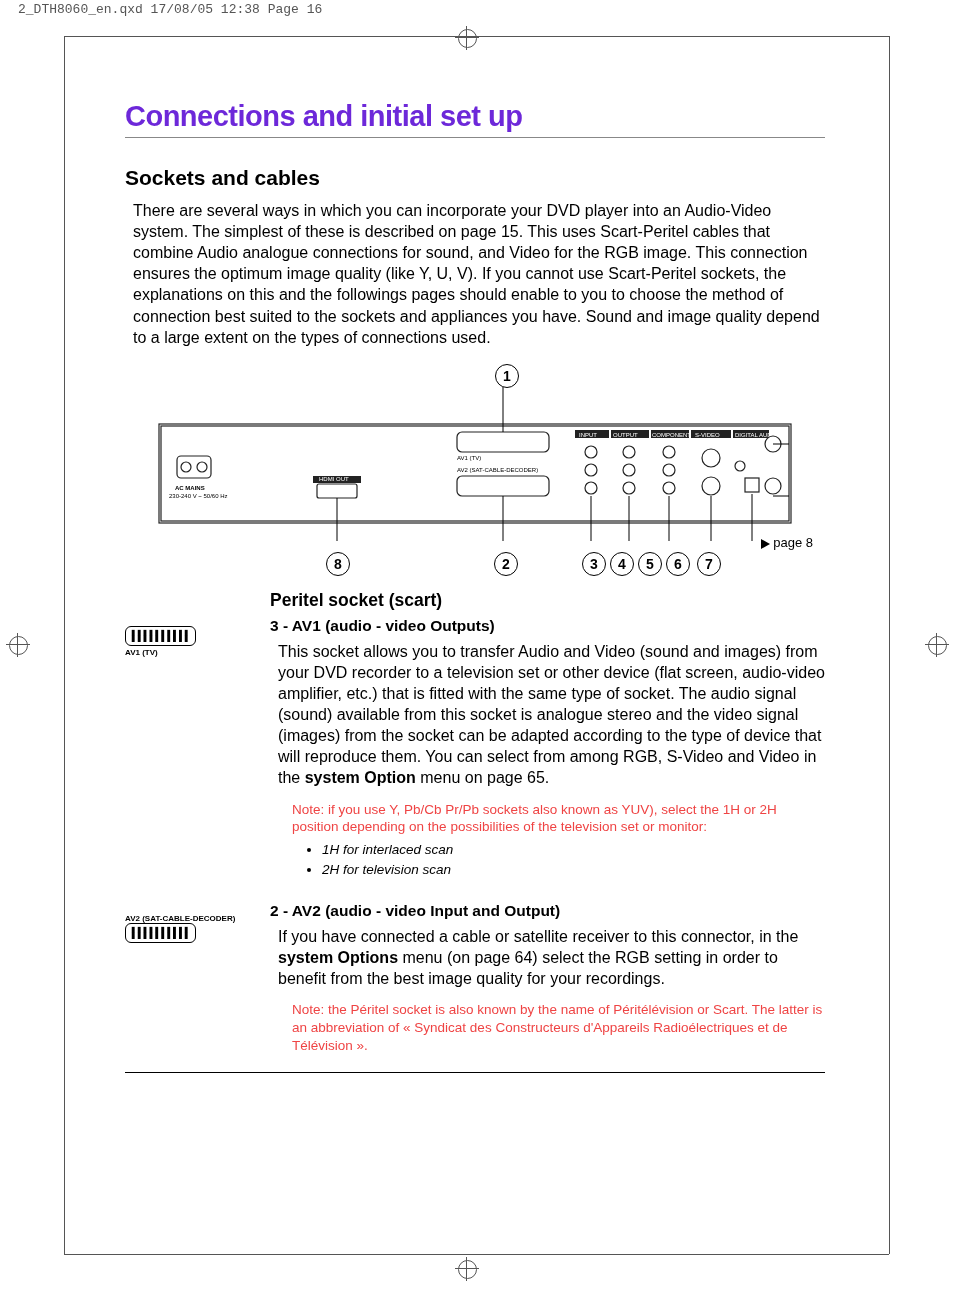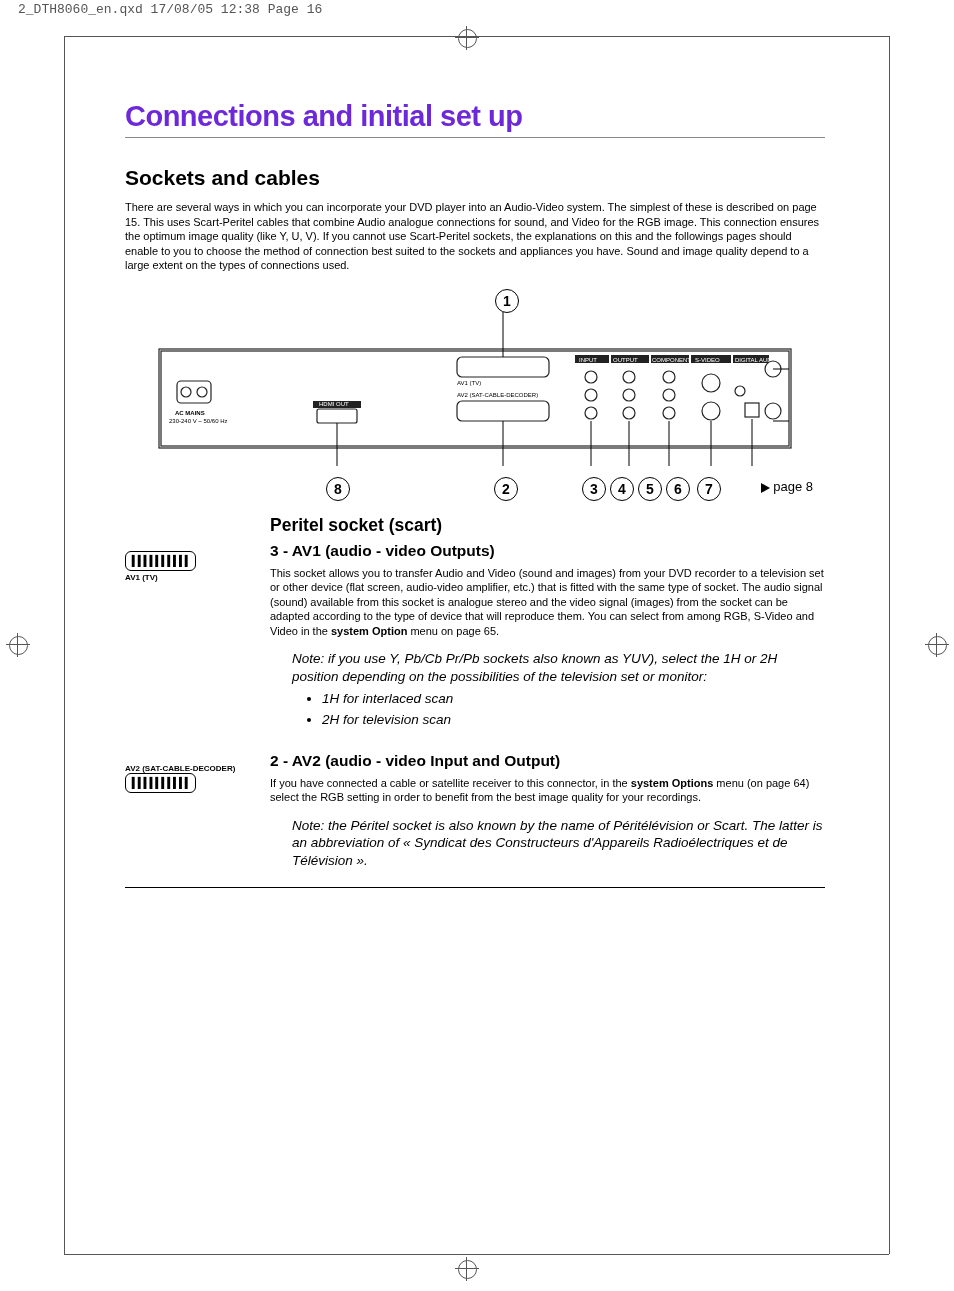--- a/index.html
+++ b/index.html
@@ -39,35 +39,35 @@
   }
   .rule {
     border-top: 1.5px solid #888;
     margin: 0 0 28px 0;
   }
   h2.section {
     font-size: 21px;
     font-weight: 700;
     margin: 0 0 10px 0;
   }
-  p { font-size: 11px; line-height: 1.32; margin: 0 0 12px 0; }
+  p { font-size: 16px; line-height: 1.32; margin: 0 0 12px 8px; }
   h3.sub { font-size: 17.5px; font-weight:700; margin: 0 0 6px 0;}
   h4.subsub { font-size: 15.5px; font-weight:700; margin: 0 0 6px 0;}
   .two-col { display:flex; }
   .left-ico { width:145px; flex:none; font-size:8px;}
   .right-text { flex:1; }
-  .note { font-style: italic; font-size:13.5px; line-height:1.3; margin: 4px 0 4px 22px; color:#000000;}
+  .note { font-size:13.5px; line-height:1.3; margin: 4px 0 4px 22px; color:#ef4444;}
   .bullets { margin: 2px 0 12px 52px; padding:0; list-style: disc; }
   .bullets li { font-style: italic; font-size:13.5px; line-height:1.5;}
   .pageno { text-align:center; font-size:13px; font-weight:700; margin-top:14px;}
 
   .diagram-area { margin: 18px 0 24px 0; display:flex; justify-content:center; position:relative;}
   .diagram { width:640px; }
   .callout { position:absolute; width:22px; height:22px; border:1.5px solid #000; border-radius:50%; background:#fff; text-align:center; line-height:22px; font-weight:700; font-size:14px;}
-  .page8 { position:absolute; right:12px; top: 188px; font-size:13px;}
+  .page8 { position:absolute; right:12px; top: 169px; font-size:13px;}
   .arrow { display:inline-block; width:0;height:0;border-left:9px solid #000;border-top:5px solid transparent;border-bottom:5px solid transparent;vertical-align:-2px;margin-right:3px;}
 
   .scart-ico { border:1.5px solid #000; border-radius:6px; padding:3px 5px; display:inline-block; line-height:6px; letter-spacing:1.5px;}
   .scart-label {font-size:8px; font-weight:700; margin-top:2px;}
 
   
   .device { fill:none; stroke:#222; stroke-width:1.2;}
   .portlbl { font-size:6px; fill:#fff;}
   .port { fill:#222;}
   .svtxt{font-size:6px;fill:#000;}

